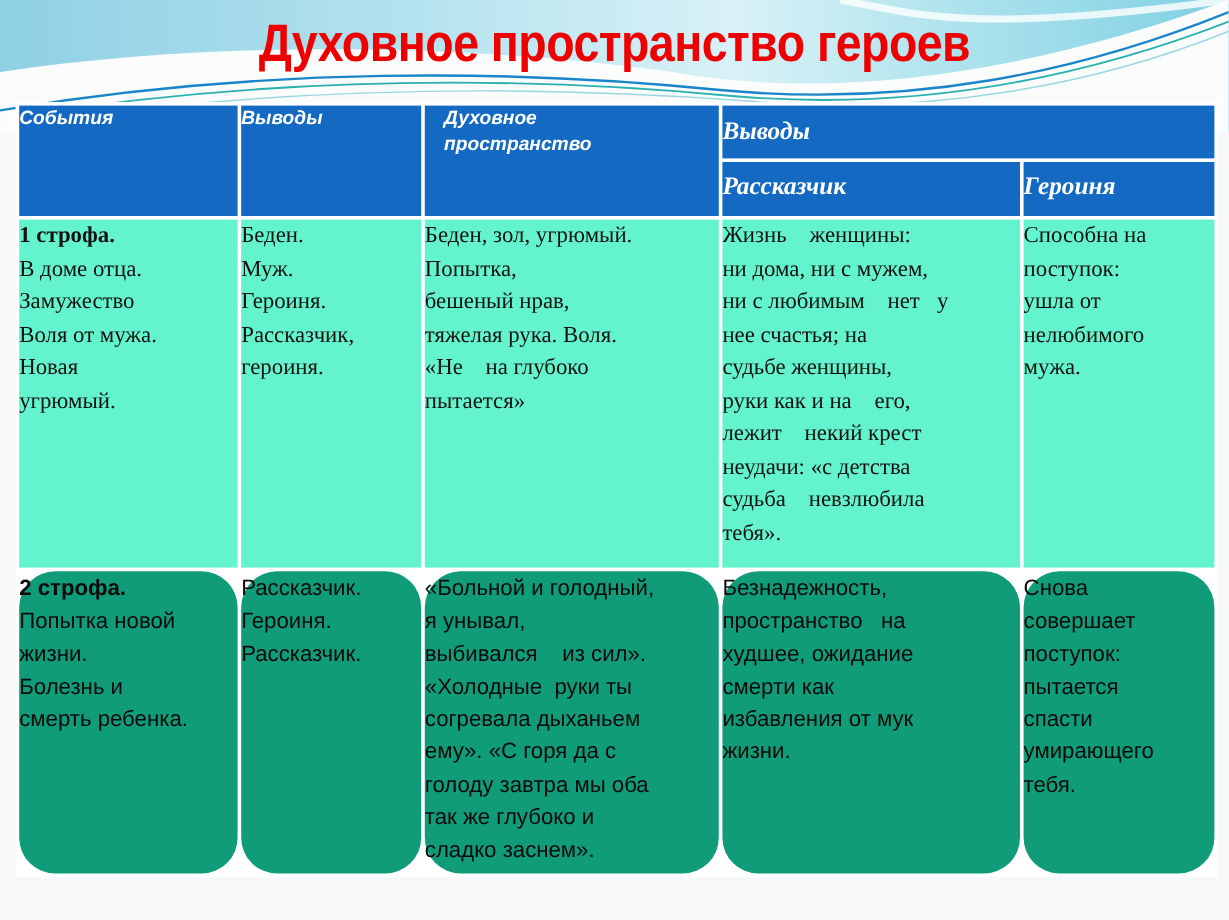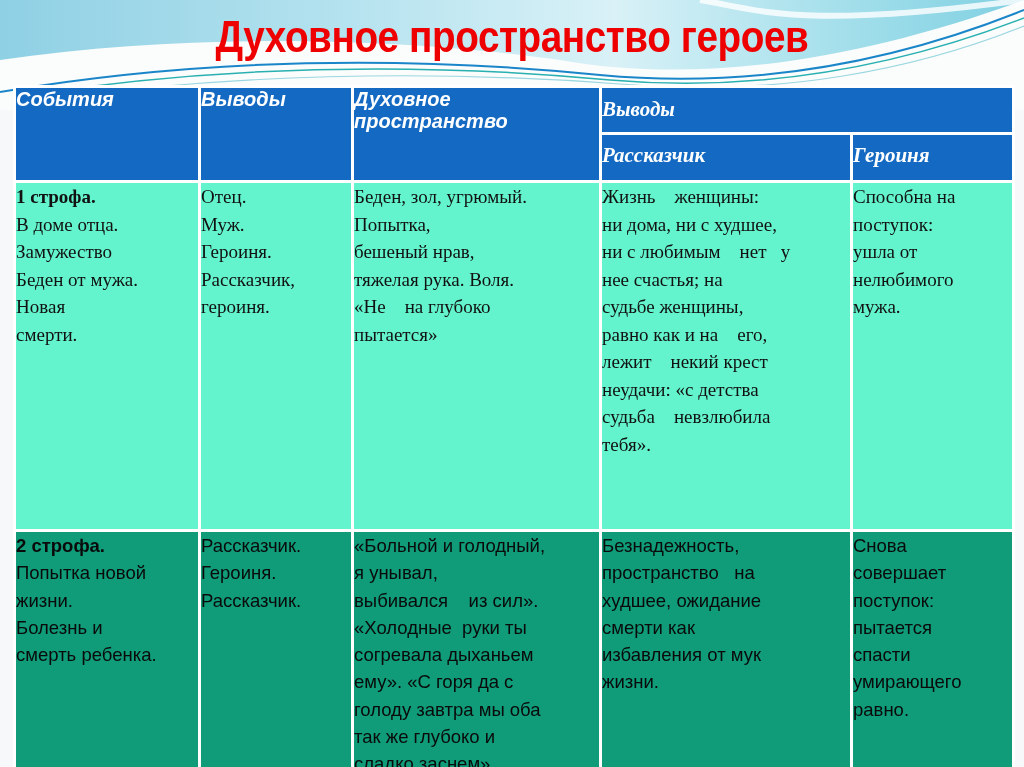--- a/index.html
+++ b/index.html
@@ -24,26 +24,26 @@
     z-index:3;
   }
   table.main {
     position:absolute; left:13px; top:85px; width:996px;
     border-collapse:separate; border-spacing:3px 3px;
     background:#ffffff; z-index:2; table-layout:fixed;
     margin:0;
   }
   table.main td { vertical-align:top; padding:0; }
   .hdr { background:#1469c2; color:#ffffff; }
-  .hdr-sans { font-family:"Liberation Sans", sans-serif; font-style:italic; font-weight:bold; font-size:20px; padding:4px 6px 0 6px; line-height:22px; }
+  .hdr-sans { font-family:"Liberation Sans", sans-serif; font-style:italic; font-weight:bold; font-size:16px; padding:4px 6px 0 6px; line-height:22px; }
   .hdr-serif { font-family:"Liberation Serif", serif; font-style:italic; font-weight:bold; font-size:21px; }
   .vyvody { text-align:left; height:42px; line-height:42px; }
   .sub { height:43px; line-height:40px; padding-left:12px; }
   .row1 td.cell { background:#63f4cd; }
-  .row2 td.cell { background:#109b79; }
+  .row2 td.cell { background:#109b79;border-radius:30px; }
   .serif-cell {
     font-family:"Liberation Serif", serif; font-size:19px; line-height:27.5px;
     color:#111; padding:6px 8px 0 10px;
   }
   .sans-cell {
     font-family:"Liberation Sans", sans-serif; font-size:18.5px; line-height:27.3px;
     color:#0a0a0a; padding:3px 4px 0 4px;
   }
   .line { display:block; white-space:pre; }
   .bold { font-weight:bold; }
@@ -67,60 +67,60 @@
     <col style="width:182px">
       <col style="width:150px">
       <col style="width:245px">
       <col style="width:248px">
       <col style="width:159px">
   </colgroup>
   <tbody>
       <tr>
     <td class="hdr hdr-sans" rowspan="2" style="height:92px"><span>События</span></td>
     <td class="hdr hdr-sans" rowspan="2"><span>Выводы</span></td>
-    <td class="hdr hdr-sans" rowspan="2" style="white-space:pre-line; margin-left:16px;"><span>  Духовное
+    <td class="hdr hdr-sans" rowspan="2" style="white-space:pre-line; padding-left:16px;margin-left:16px;"><span>  Духовное
 пространство</span></td>
     <td class="hdr hdr-serif vyvody" colspan="2"><span>Выводы</span></td>
   </tr>
   <tr>
     <td class="hdr hdr-serif sub"><span>Рассказчик</span></td>
     <td class="hdr hdr-serif sub"><span>Героиня</span></td>
   </tr>
 
   <tr class="row1">
-    <td class="cell serif-cell" style="height:346px">
+    <td class="cell serif-cell" style="height:290px">
       <span class="line bold">1 строфа.</span>
       <span class="line">В доме отца.</span>
       <span class="line">Замужество</span>
-      <span class="line">Беден от мужа.</span>
+      <span class="line">Воля от мужа.</span>
       <span class="line">Новая</span>
-      <span class="line">смерти.</span>
+      <span class="line">угрюмый.</span>
     </td>
     <td class="cell serif-cell">
-      <span class="line">Отец.</span>
+      <span class="line">Беден.</span>
       <span class="line">Муж.</span>
       <span class="line">Героиня.</span>
       <span class="line">Рассказчик,</span>
       <span class="line">героиня.</span>
     </td>
     <td class="cell serif-cell">
       <span class="line">Беден, зол, угрюмый.</span>
       <span class="line">Попытка,</span>
       <span class="line">бешеный нрав,</span>
       <span class="line">тяжелая рука. Воля.</span>
       <span class="line">«Не    на глубоко</span>
       <span class="line">пытается»</span>
     </td>
     <td class="cell serif-cell">
       <span class="line">Жизнь    женщины:</span>
-      <span class="line">ни дома, ни с худшее,</span>
+      <span class="line">ни дома, ни с мужем,</span>
       <span class="line">ни с любимым    нет   у</span>
       <span class="line">нее счастья; на</span>
       <span class="line">судьбе женщины,</span>
-      <span class="line">равно как и на    его,</span>
+      <span class="line">руки как и на    его,</span>
       <span class="line">лежит    некий крест</span>
       <span class="line">неудачи: «с детства</span>
       <span class="line">судьба    невзлюбила</span>
       <span class="line">тебя».</span>
     </td>
     <td class="cell serif-cell">
       <span class="line">Способна на</span>
       <span class="line">поступок:</span>
       <span class="line">ушла от</span>
       <span class="line">нелюбимого</span>
@@ -160,17 +160,17 @@
       <span class="line">избавления от мук</span>
       <span class="line">жизни.</span>
     </td>
     <td class="cell sans-cell">
       <span class="line">Снова</span>
       <span class="line">совершает</span>
       <span class="line">поступок:</span>
       <span class="line">пытается</span>
       <span class="line">спасти</span>
       <span class="line">умирающего</span>
-      <span class="line">равно.</span>
+      <span class="line">тебя.</span>
     </td>
   </tr>
 </tbody>
   </table>
 
 </body></html>

